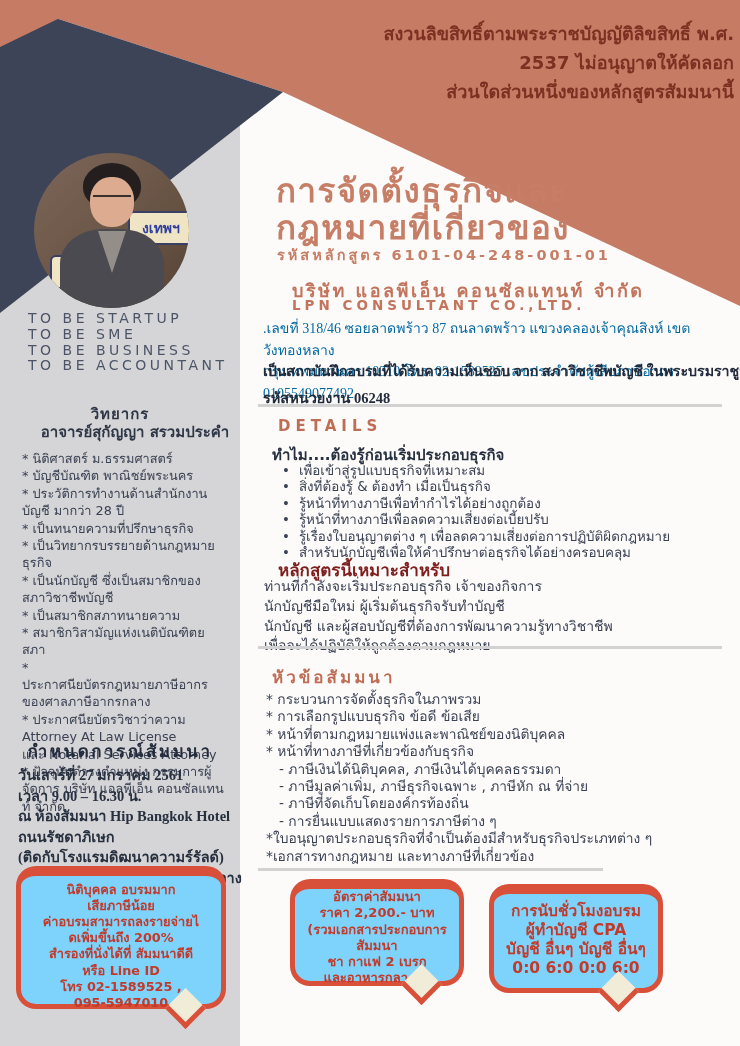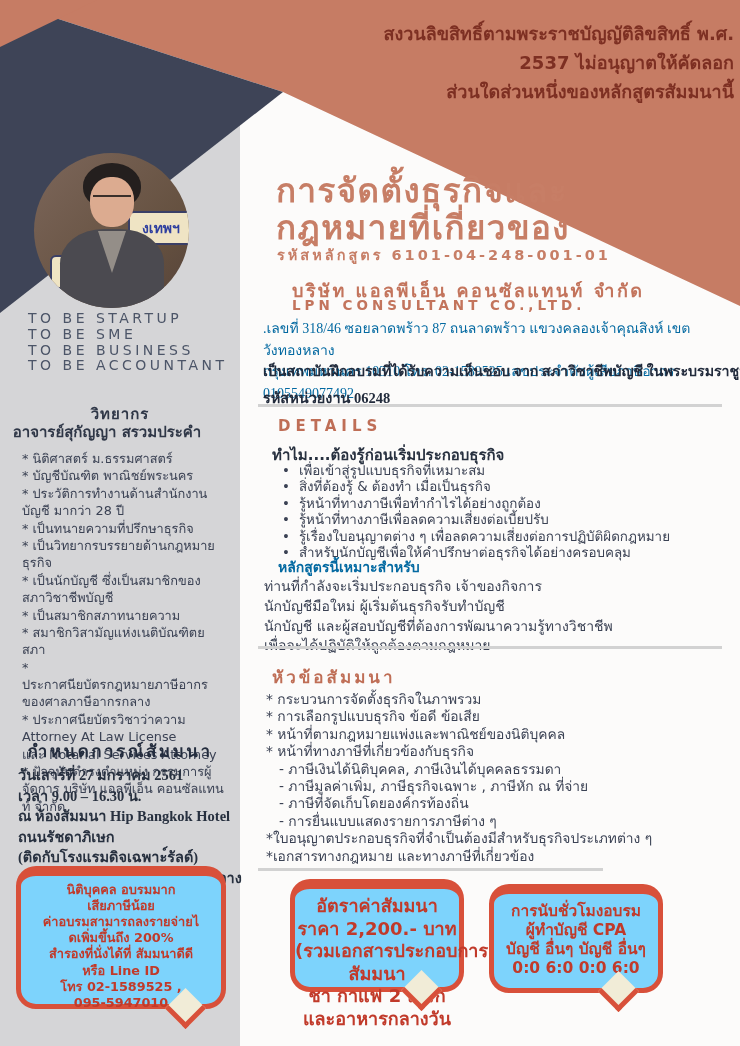--- a/index.html
+++ b/index.html
@@ -38,21 +38,21 @@
         border-radius:42% 42% 0 0;}
   .shirt{position:absolute;left:64px;top:78px;width:28px;height:42px;background:#948e88;
          clip-path:polygon(0 0,100% 0,50% 100%);}
 
   
   .tobe{left:28px;top:311px;color:#4c5568;font-size:14px;line-height:15.8px;
         letter-spacing:3.5px;font-weight:500;white-space:nowrap;}
   .spk-head{left:0;top:402px;width:240px;text-align:center;color:#2f3747;font-weight:bold;
             font-size:15px;letter-spacing:1px;}
   .spk-name{left:0;top:420px;width:214px;text-align:center;color:#2f3747;font-weight:bold;
-            font-size:15px;}
+            font-size:15px;padding-left:28px;}
   .creds{left:22px;top:450px;width:202px;color:#3b4254;font-size:12.8px;line-height:1.36;}
   .creds div{margin:0;}
   .sched-head{left:0;top:737px;width:240px;text-align:center;color:#232c3d;font-weight:bold;
               font-size:17px;letter-spacing:2.5px;font-family:"Liberation Serif","DejaVu Serif",serif;}
   .sched{left:18px;top:765px;width:210px;color:#27303f;font-size:14.5px;line-height:20.5px;
          font-family:"Liberation Serif","DejaVu Serif",serif;font-weight:600;white-space:nowrap;}
   .sched .b{font-weight:bold;}
 
   
   .title1{left:276px;top:164px;color:#c77e66;font-size:33px;font-weight:bold;
@@ -79,41 +79,41 @@
   .div2{left:258px;top:646px;width:464px;}
   .div3{left:258px;top:868px;width:345px;}
 
   
   .details-head{left:278px;top:417px;color:#bf6e56;font-size:15px;font-weight:bold;
                 letter-spacing:5px;}
   .why-head{left:272px;top:443px;color:#27303f;font-size:15px;font-weight:bold;}
   .why-list{left:282px;top:463px;width:440px;color:#3b4254;font-size:13.4px;
             line-height:16.4px;list-style:none;margin:0;padding:0;}
   .why-list li::before{content:"•";margin-right:9px;color:#3b4254;}
-  .fit-head{left:278px;top:556px;color:#0369a1;font-size:14px;font-weight:bold;}
+  .fit-head{left:278px;top:556px;color:#7f1d1d;font-size:17px;font-weight:bold;}
   .fit-lines{left:264px;top:577px;width:460px;color:#3b4254;font-size:14px;line-height:19.8px;}
 
   
   .topics-head{left:272px;top:663px;color:#bf6e56;font-size:17px;font-weight:bold;
                letter-spacing:3px;}
   .topics-list{left:266px;top:691px;width:466px;color:#3b4254;font-size:13.8px;
                line-height:17.4px;}
   .topics-list .sub{padding-left:13px;}
 
   
   .bubble{background:#7dd3fc;border:5px solid #d8503a;border-top-width:10px;
           border-radius:20px;color:#c13a2a;text-align:center;font-weight:bold;}
   .btail{position:absolute;width:24px;height:24px;background:#f1ecd7;
          border-right:5px solid #d8503a;border-bottom:5px solid #d8503a;
          transform:rotate(45deg);}
   .bubble-promo{left:16px;top:866px;width:200px;height:122px;padding-top:6px;
                 font-size:12.8px;line-height:1.26;}
   .bubble-promo .btail{left:150px;bottom:-19px;}
-  .bubble-price{left:290px;top:879px;width:164px;height:92px;padding-top:6px;
-                font-size:18px;line-height:1.25;}
+  .bubble-price{left:290px;top:879px;width:164px;height:92px;padding-top:0;
+                font-size:13px;line-height:1.25;}
   .bubble-price .btail{left:112px;bottom:-18px;}
   .bubble-hours{left:489px;top:884px;width:164px;height:86px;padding-top:8px;
                 font-size:15.5px;line-height:1.22;}
   .bubble-hours .btail{left:110px;bottom:-18px;}
   .bubble div{white-space:nowrap;}
 </style>
 </head>
 <body>
 
 <div id="poster">
@@ -163,21 +163,21 @@
     <div>และ Notarial Services Attorney</div>
     <div>* ปัจจุบันดำรงตำแหน่ง กรรมการผู้จัดการ บริษัท แอลพีเอ็น คอนซัลแทนท์ จำกัด</div>
   </div>
 
   <div class="abs sched-head">กำหนดการณ์สัมมนา</div>
   <div class="abs sched">
     <div class="b">วันเสาร์ที่ 27 มกราคม 2561</div>
     <div class="b">เวลา 9.00 – 16.30 น.</div>
     <div>ณ ห้องสัมมนา Hip Bangkok Hotel</div>
     <div>ถนนรัชดาภิเษก</div>
-    <div>(ติดกับโรงแรมดิจเฉพาะ์รัลด์)</div>
+    <div>(ติดกับโรงแรมดิฒนาความร์รัลด์)</div>
     <div>รถไฟฟ้าใต้ดิน MRT สถานีห้วยขวาง</div>
   </div>
 
   <div class="abs title1">การจัดตั้งธุรกิจและ</div>
   <div class="abs title2">กฎหมายที่เกี่ยวของ</div>
   <div class="abs course-code">รหัสหลักสูตร  6101-04-248-001-01</div>
 
   <div class="abs co-th">บริษัท แอลพีเอ็น คอนซัลแทนท์ จำกัด</div>
   <div class="abs co-en">LPN  CONSULTANT  CO.,LTD.</div>
   <div class="abs addr">

